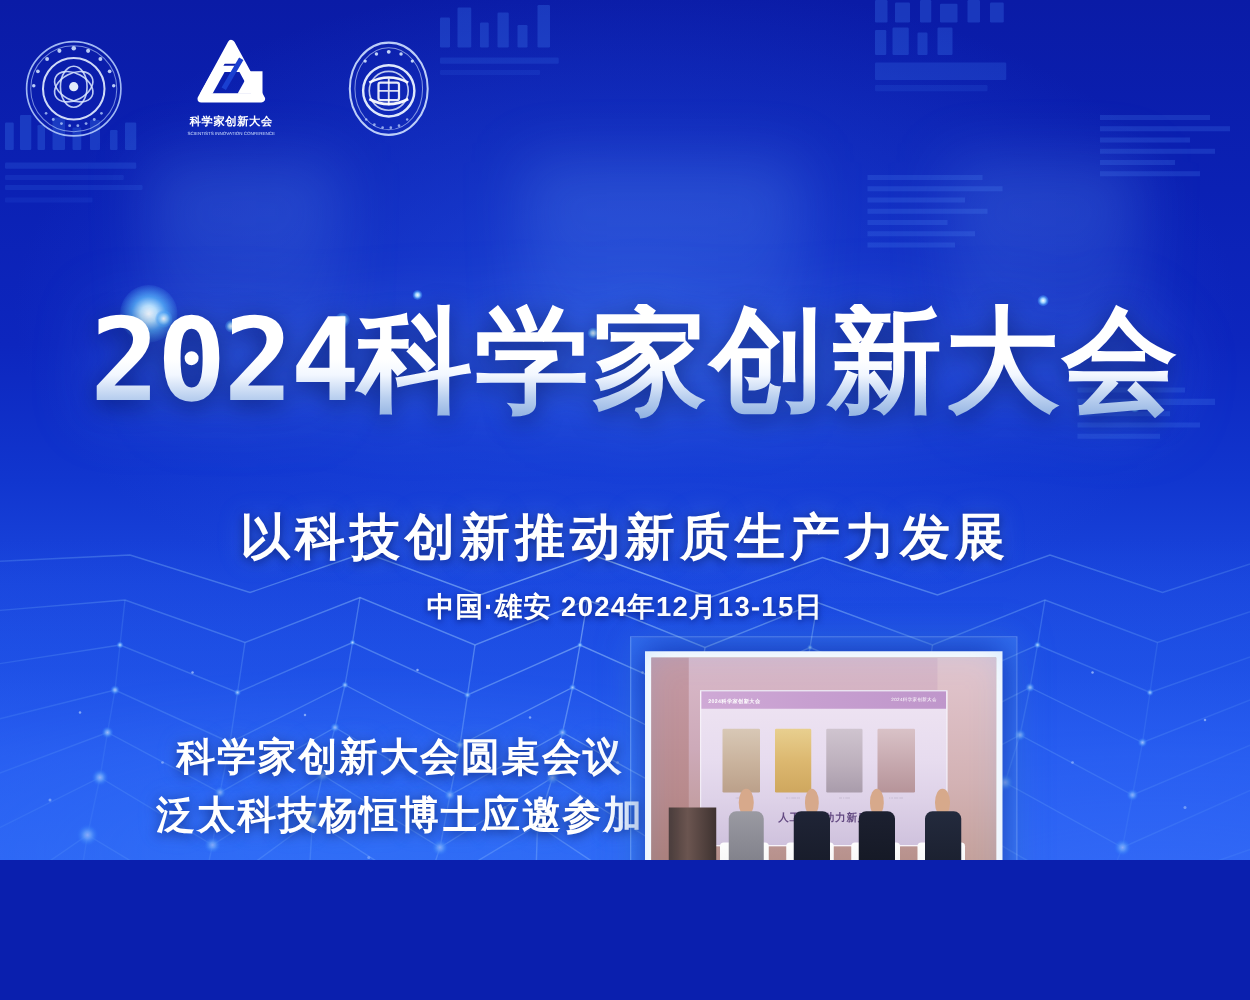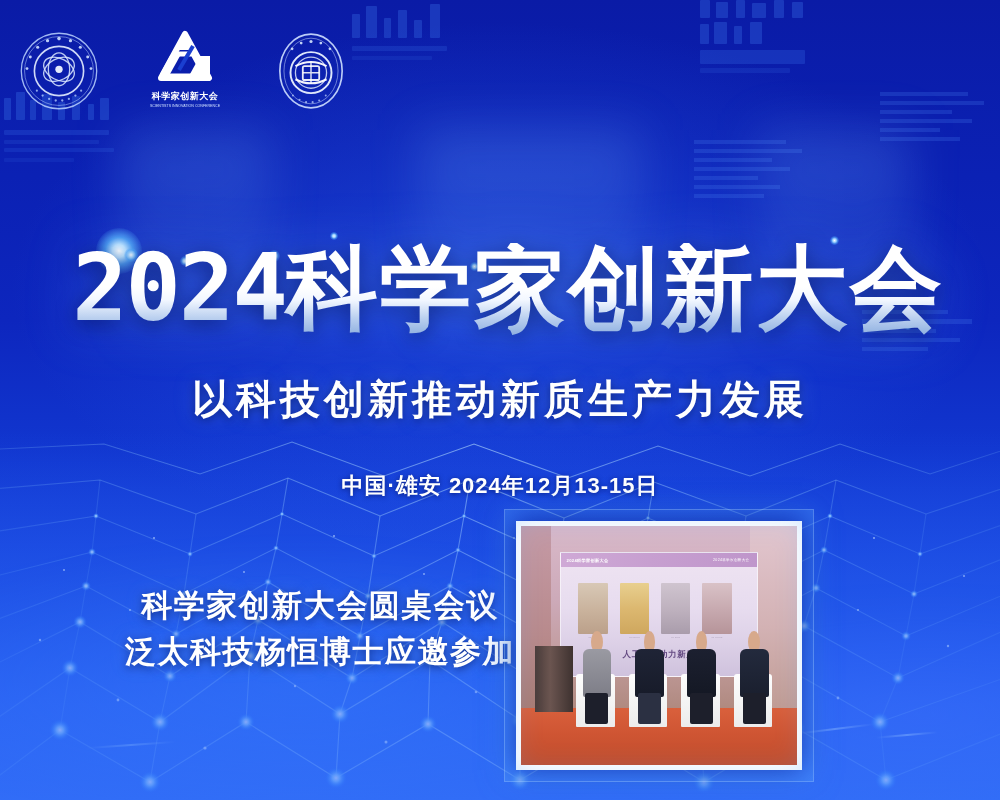--- a/index.html
+++ b/index.html
@@ -1,20 +1,20 @@
 <!DOCTYPE html>
 <html><head>
 <meta charset="utf-8">
 <style>
   * { margin:0; padding:0; box-sizing:border-box; }
   html,body { width:1000px; height:800px; overflow:hidden; background:#0a1fae; }
   body { font-family:"Liberation Sans","DejaVu Sans",sans-serif; }
 
   #poster {
-    position:relative; width:1000px; height:800px; overflow:hidden;
+    position:relative; width:1000px; height:688px; overflow:hidden;
     background:
       radial-gradient(ellipse 700px 380px at 50% 36%, rgba(40,90,235,.55) 0%, rgba(20,45,190,0) 70%),
       linear-gradient(180deg, #0a1ba6 0%, #0b21b4 22%, #0d26be 40%, #1136cf 56%, #1a46dd 68%, #1f4fe4 78%, #2a5cf0 88%, #2f62f2 100%);
   }
 
   
   .cityblock { position:absolute; opacity:.30; }
   .cityblock i {
     position:absolute; display:block; background:#3f7bf0; border-radius:1px;
   }
@@ -69,21 +69,21 @@
     font-size:92px; line-height:1; font-weight:700; letter-spacing:2px;
     font-family:"DejaVu Sans","Liberation Sans",sans-serif;
     color:#fff;
     background:linear-gradient(180deg,#ffffff 0%,#ffffff 48%,#f2f7ff 62%,#b9cfef 82%,#8fb0e0 100%);
     -webkit-background-clip:text; background-clip:text; -webkit-text-fill-color:transparent;
     filter:drop-shadow(0 4px 10px rgba(0,10,70,.55)) drop-shadow(0 0 26px rgba(120,190,255,.30));
   }
   #title .yr { font-family:"DejaVu Sans Mono","Liberation Mono",monospace; letter-spacing:-2px;margin-left:16px; }
 
   #subtitle {
-    position:absolute; left:0; right:0; top:372px; text-align:center;
+    position:absolute; left:0; right:0; top:402px; text-align:center;
     font-size:40px; font-weight:700; letter-spacing:4px; color:#ffffff;
     text-shadow:0 2px 8px rgba(0,15,90,.7), 0 0 20px rgba(130,195,255,.35);
   }
 
   #meta {
     position:absolute; left:0; right:0; top:471px; text-align:center;
     font-size:22px; font-weight:600; letter-spacing:1px; color:#ffffff;
     text-shadow:0 1px 5px rgba(0,15,90,.7);
   }
 

